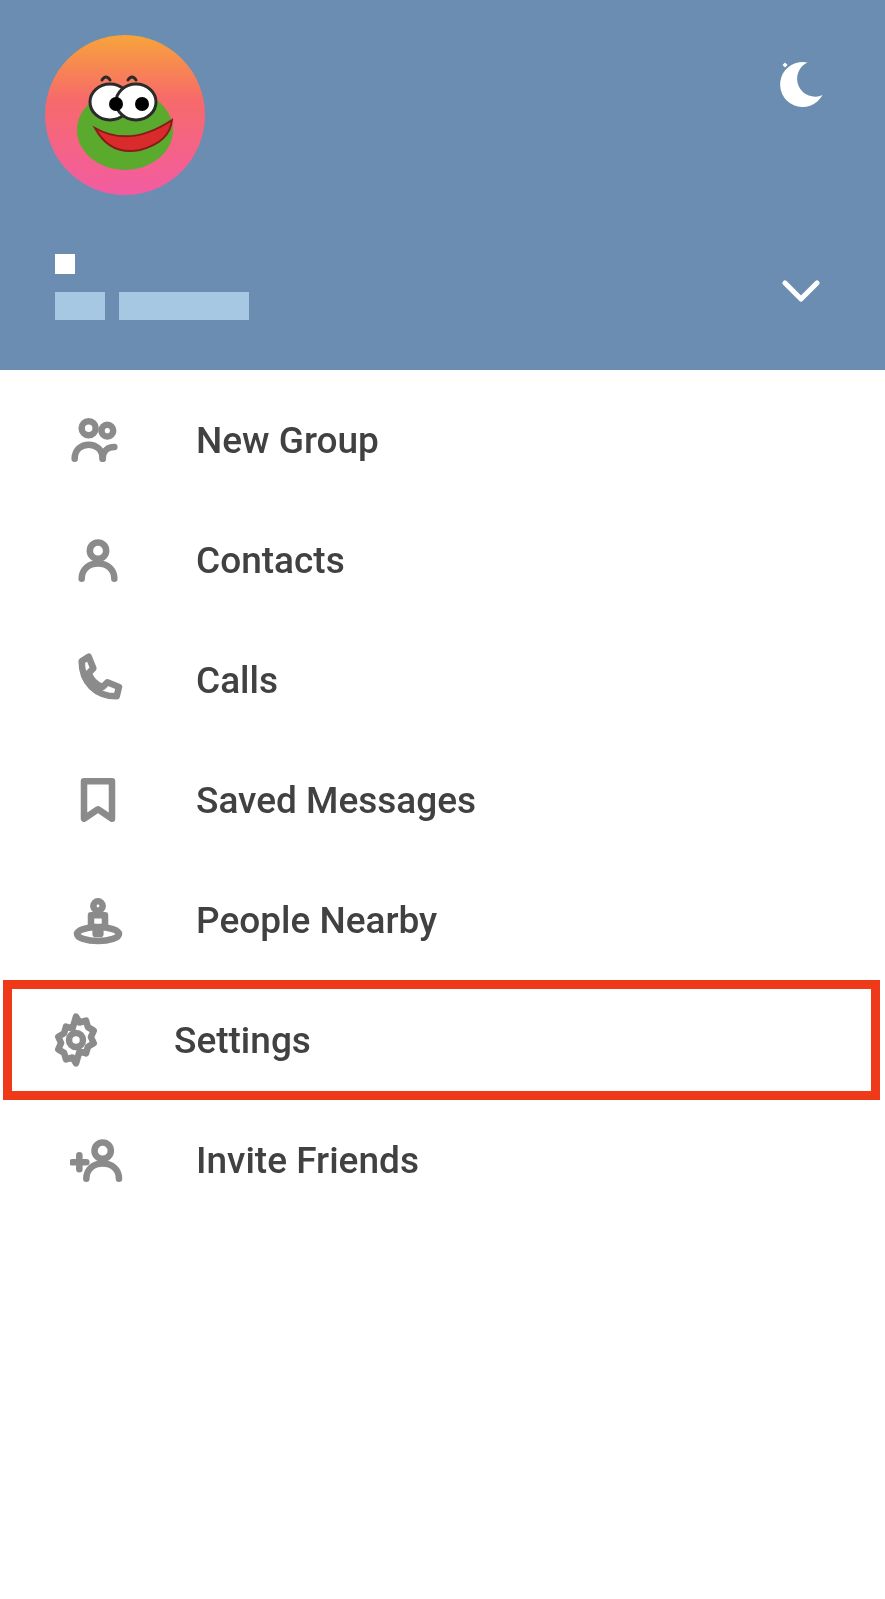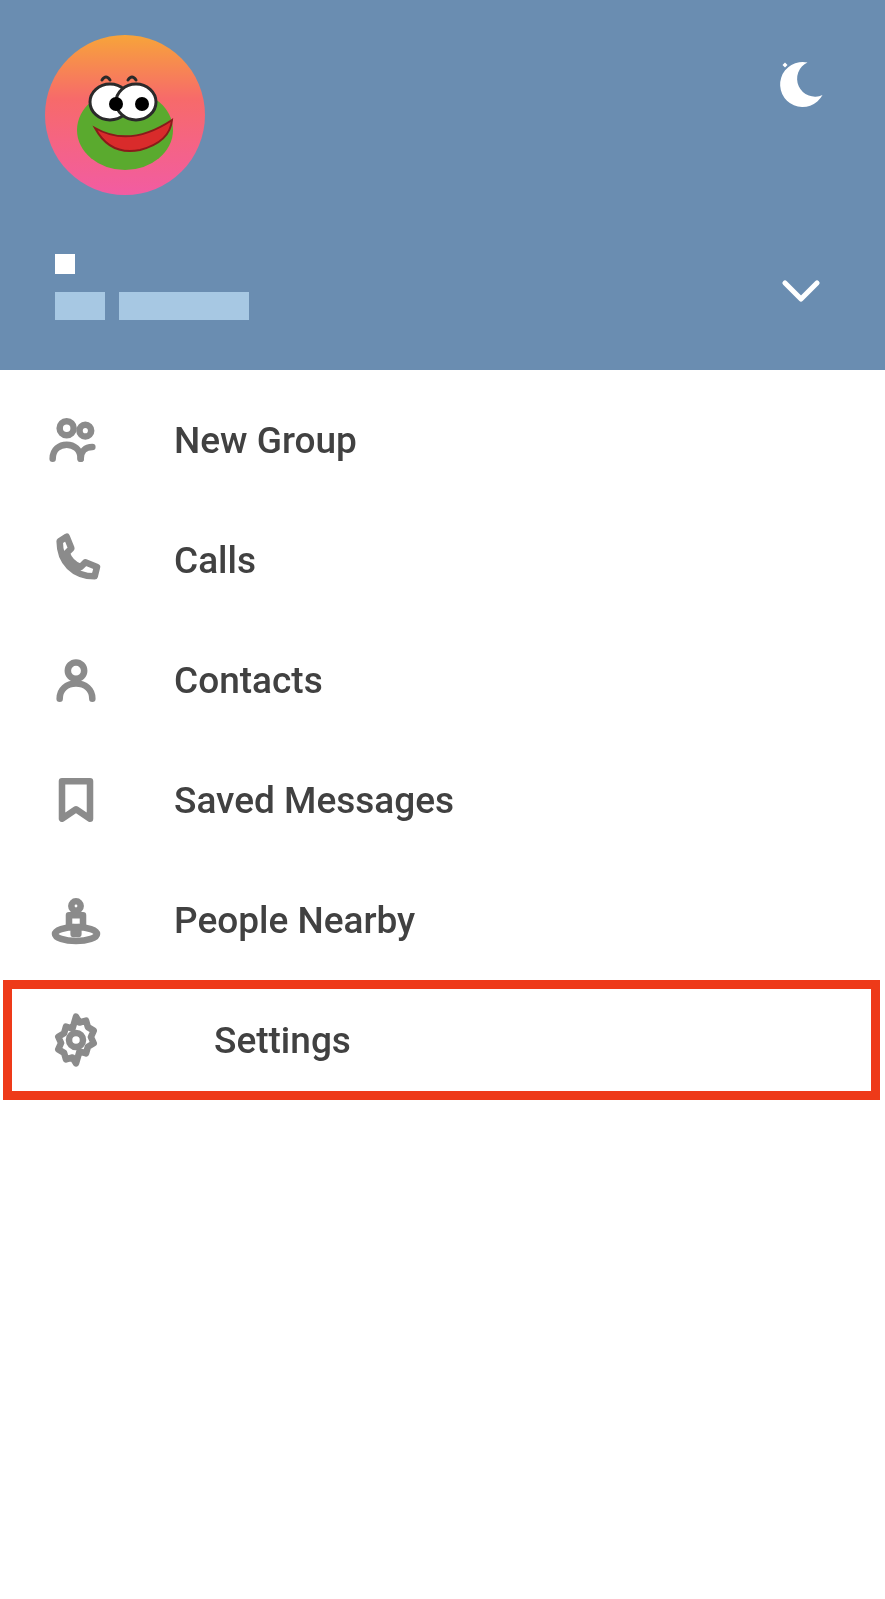--- a/index.html
+++ b/index.html
@@ -59,21 +59,21 @@
   .phone-block .p1 { width: 50px; height: 28px; background: #a7c8e3; }
   .phone-block .p2 { width: 130px; height: 28px; background: #a7c8e3; }
   .menu {
     padding-top: 10px;
     background: #fff;
   }
   .menu-item {
     display: flex;
     align-items: center;
     height: 120px;
-    padding-left: 48px;
+    padding-left: 70px;
     cursor: pointer;
   }
   .menu-icon {
     width: 56px;
     height: 56px;
     margin-right: 70px;
     fill: none;
     stroke: #8b8b8b;
     stroke-width: 2.8;
     stroke-linecap: round;
@@ -81,21 +81,20 @@
   }
   .menu-label {
     font-size: 37px;
     font-weight: 500;
     color: #414141;
   }
   .highlight {
     border: 9px solid #ee3a19;
     margin: 0 5px 0 3px;
     padding-left: 36px;
-    gap: 40px;
   }
   .highlight .menu-icon { margin-right: 70px; }
 </style>
 </head>
 <body>
 
 <div class="header">
   <div class="avatar">
     <svg width="115" height="105" viewBox="0 0 115 105">
       <ellipse cx="55" cy="60" rx="48" ry="40" fill="#5aaa2e"></ellipse>
@@ -141,31 +140,31 @@
       <circle cx="8" cy="7" r="3"></circle>
       <circle cx="16" cy="8" r="2.5"></circle>
       <path d="M 2 20 c 0 -4 3 -6 6 -6 s 6 2 6 6"></path>
       <path d="M 14 20 c 0 -3 2 -5 5 -5"></path>
     </svg>
     <span class="menu-label">New Group</span>
   </div>
 
   <div class="menu-item">
     <svg class="menu-icon" viewBox="0 0 24 24">
-      <path d="M 5 4 c 0 9 6 15 15 15 l 1 -4 l -5 -2 l -2 2 c -3 -1 -5 -3 -6 -6 l 2 -2 l -2 -5 z"></path>
-    </svg>
-    <span class="menu-label">Calls</span>
-  </div>
-
-  <div class="menu-item">
-    <svg class="menu-icon" viewBox="0 0 24 24">
       <circle cx="12" cy="8" r="3.5"></circle>
       <path d="M 5 20 c 0 -4 3 -6.5 7 -6.5 s 7 2.5 7 6.5"></path>
     </svg>
     <span class="menu-label">Contacts</span>
+  </div>
+
+  <div class="menu-item">
+    <svg class="menu-icon" viewBox="0 0 24 24">
+      <path d="M 5 4 c 0 9 6 15 15 15 l 1 -4 l -5 -2 l -2 2 c -3 -1 -5 -3 -6 -6 l 2 -2 l -2 -5 z"></path>
+    </svg>
+    <span class="menu-label">Calls</span>
   </div>
 
   <div class="menu-item">
     <svg class="menu-icon" viewBox="0 0 24 24">
       <path d="M 6 4 h 12 v 16 l -6 -4 l -6 4 z"></path>
     </svg>
     <span class="menu-label">Saved Messages</span>
   </div>
 
   <div class="menu-item">
@@ -178,15 +177,24 @@
   </div>
 
   <div class="menu-item highlight">
     <svg class="menu-icon" viewBox="0 0 24 24">
       <circle cx="12" cy="12" r="3"></circle>
       <path d="M12 2 l1.5 2.5 l2.8-0.8 l0.8 2.8 l2.5 1.5 l-1.2 2.7 l1.2 2.7 l-2.5 1.5 l-0.8 2.8 l-2.8-0.8 L12 22 l-1.5-2.5 l-2.8 0.8 l-0.8-2.8 L4.4 16 l1.2-2.7 L4.4 10.6 l2.5-1.5 l0.8-2.8 l2.8 0.8 z"></path>
     </svg>
     <span class="menu-label">Settings</span>
   </div>
 
+  <div class="menu-item">
+    <svg class="menu-icon" viewBox="0 0 24 24">
+      <circle cx="14" cy="8" r="3.5"></circle>
+      <path d="M 7 20 c 0 -4 3 -6.5 7 -6.5 s 7 2.5 7 6.5"></path>
+      <line x1="4" y1="10" x2="4" y2="16"></line>
+      <line x1="1" y1="13" x2="7" y2="13"></line>
+    </svg>
+    <span class="menu-label">Invite Friends</span>
+  </div>
 
 
 </div>
 
 </body></html>

